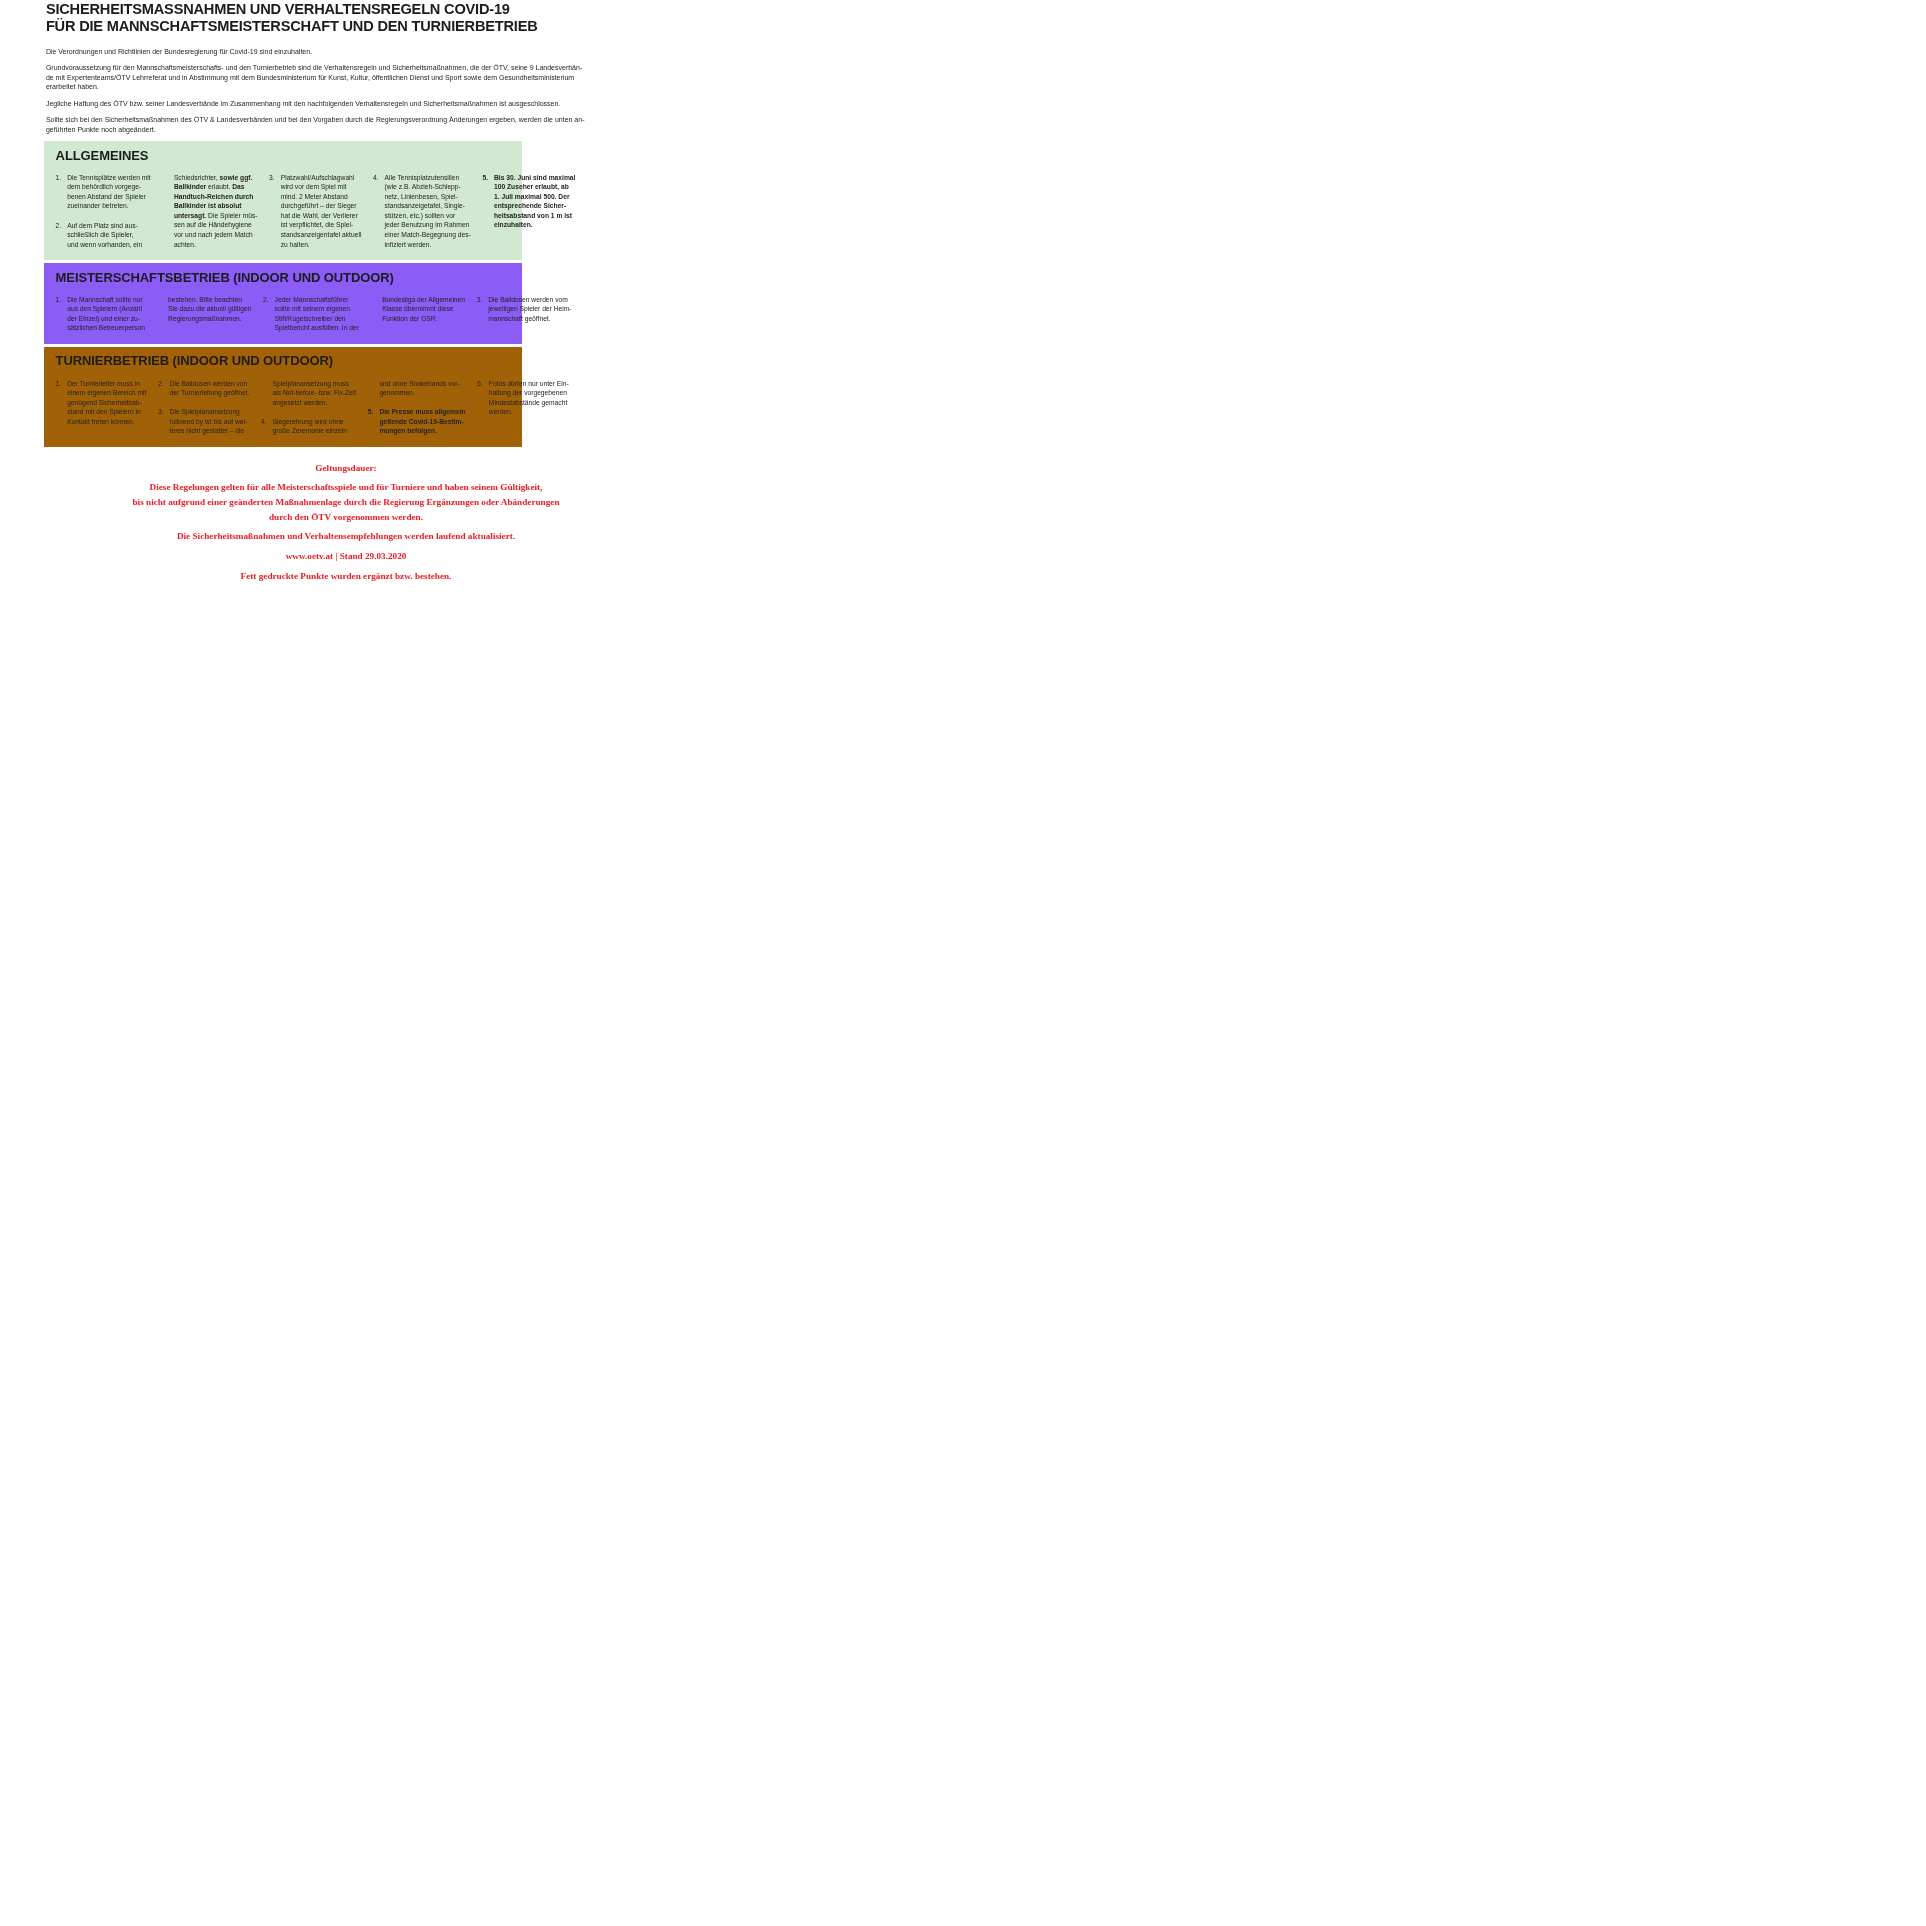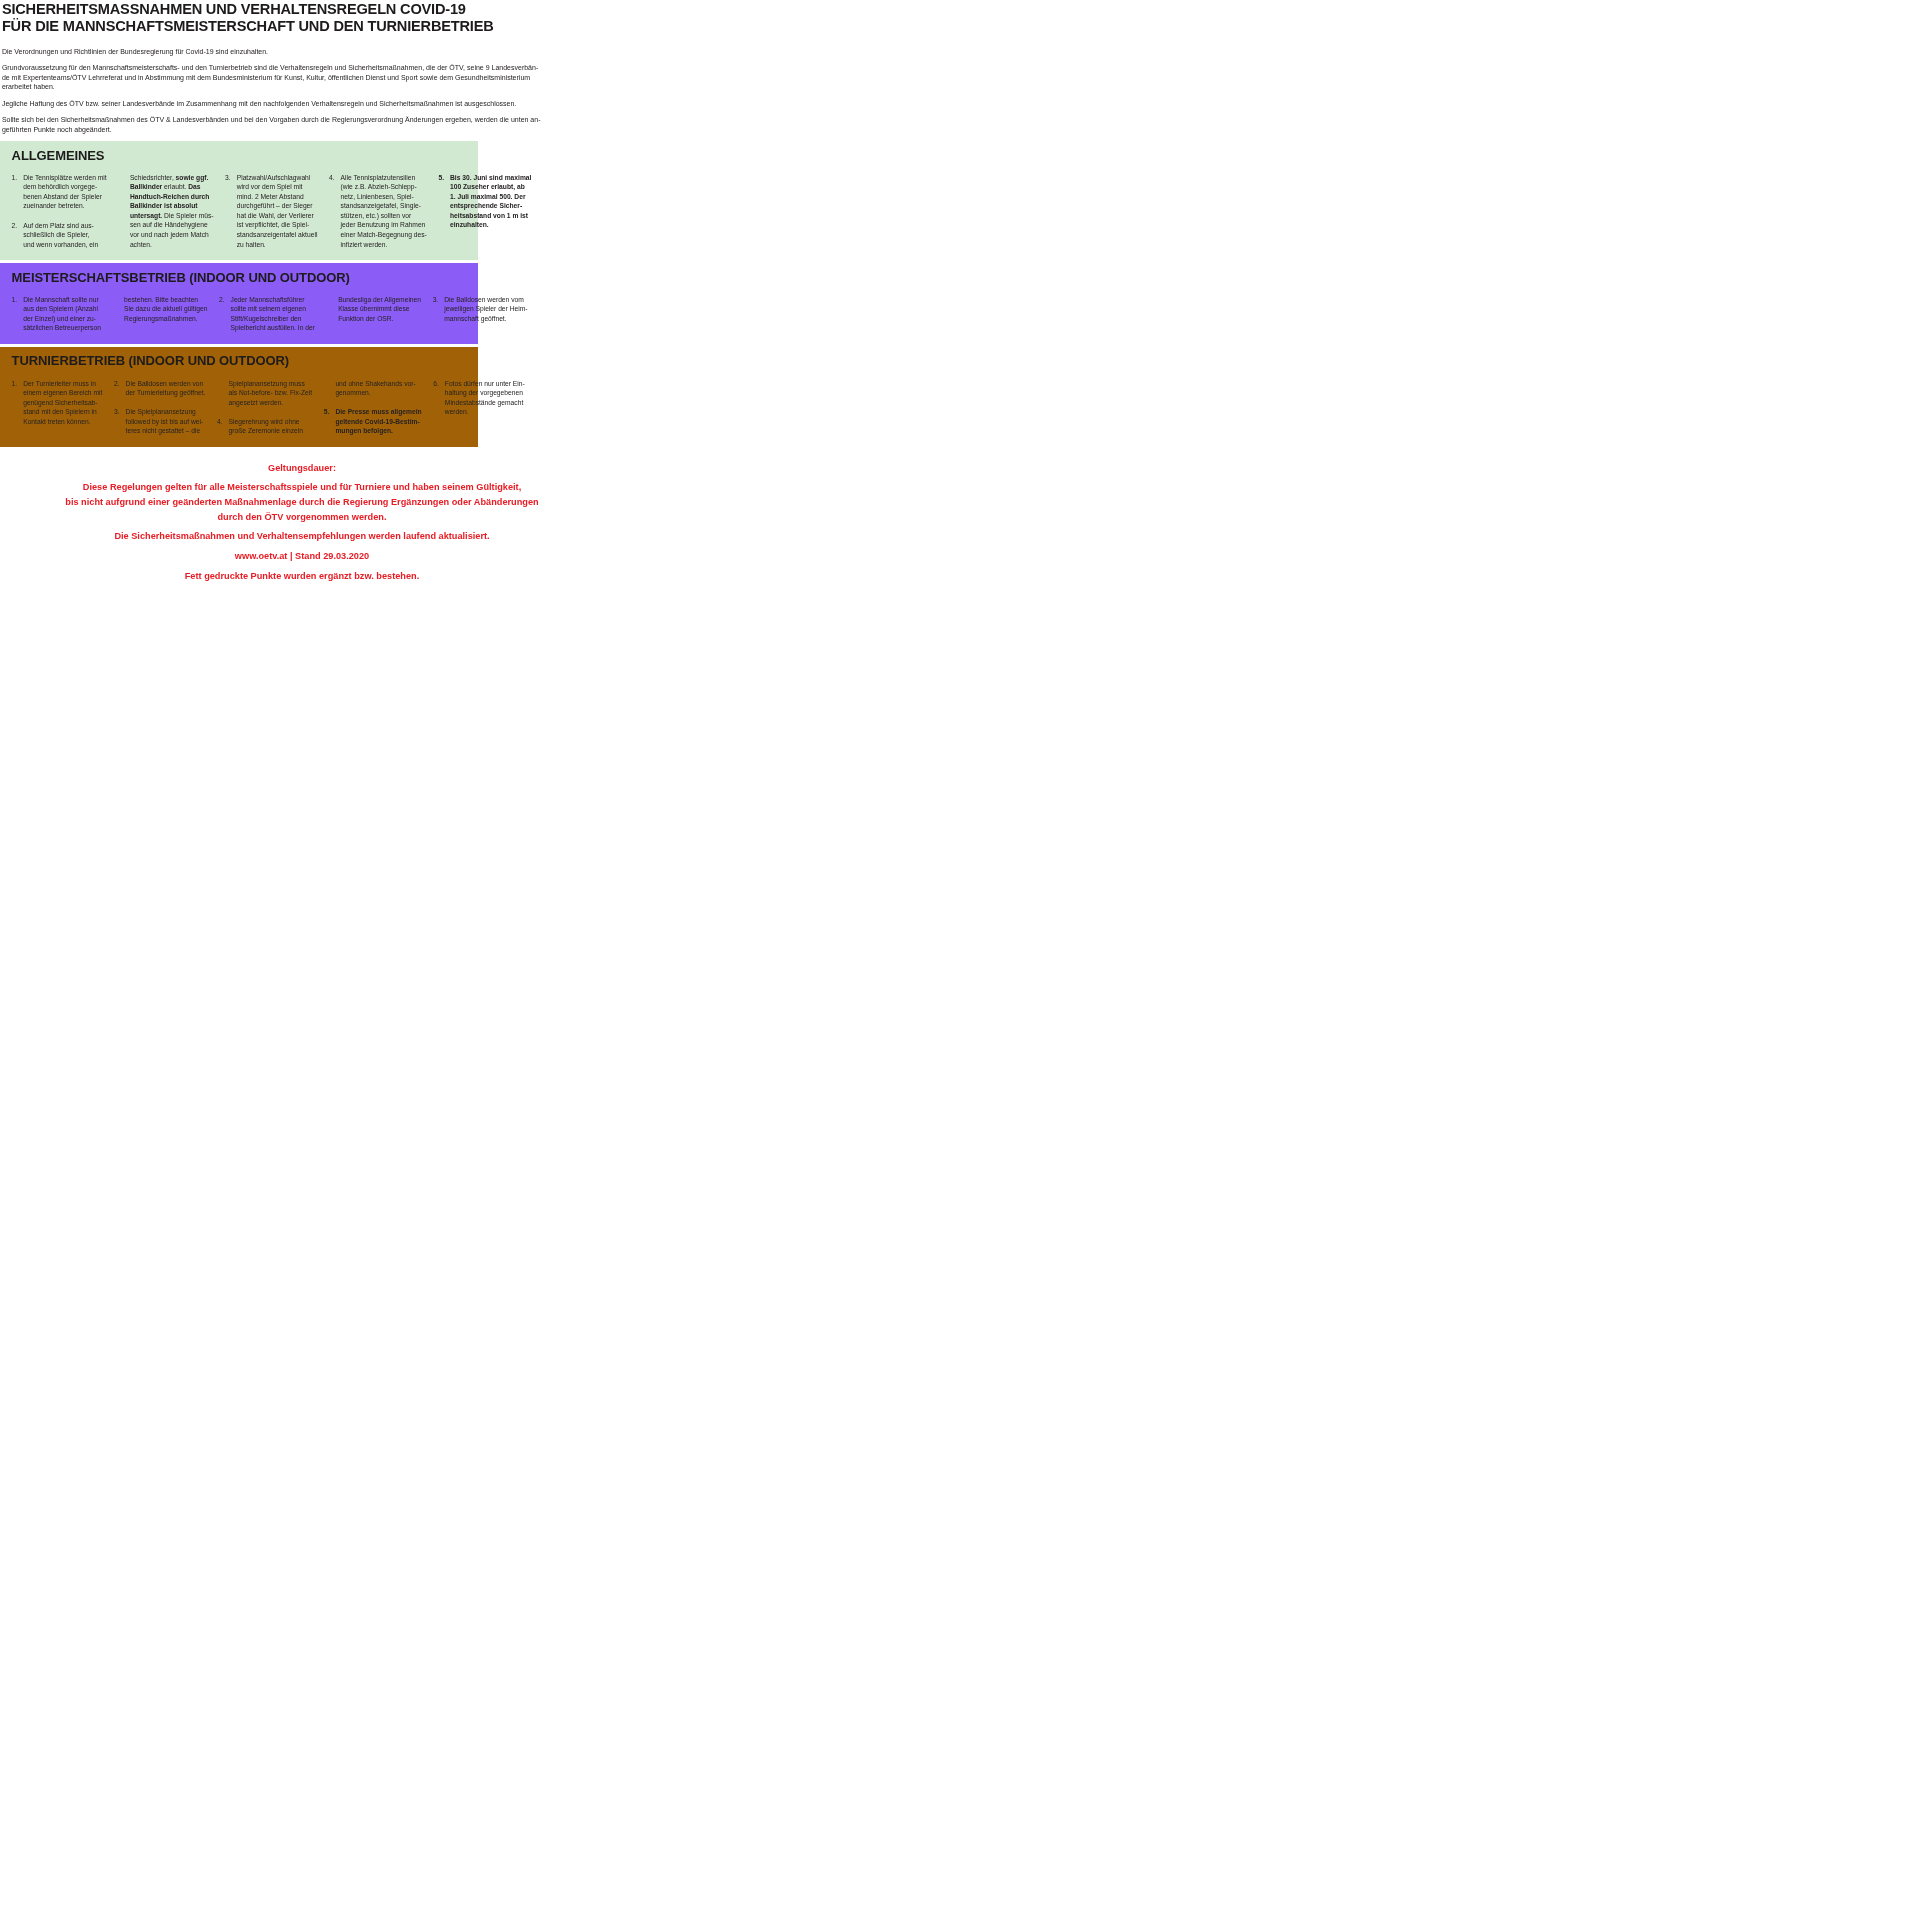--- a/index.html
+++ b/index.html
@@ -2,21 +2,21 @@
 <html lang="de" style="font-size:6.2px"><head>
 <meta charset="utf-8">
 <style>
   html,body{margin:0;padding:0;background:#ffffff;}
   body{
     width:604px;
     font-family:"Liberation Sans", sans-serif;
     color:#262223;
     -webkit-font-smoothing:antialiased;
   }
-  .page{width:604px;min-height:588px;background:#fff;padding-bottom:10.8px;box-sizing:border-box;}
+  .page{width:604px;min-height:588px;background:#fff;padding-bottom:10.8px;box-sizing:border-box;margin-left:44px;}
 
   
   .doc-title{padding:0.8px 3.9px 0 1.9px;font-weight:bold;font-size:14.6px;line-height:1.17;letter-spacing:-0.2px;color:#1d1b1c;}
   .doc-title .ln{display:block;white-space:nowrap;}
 
   
   .intro{margin-top:11.6px;padding:0 3.9px 0 1.9px;font-size:7px;}
   .intro .para{margin:0 0 6.5px 0;line-height:1.4;}
   .intro .ln{display:block;white-space:nowrap;}
 
@@ -27,21 +27,21 @@
   .item{display:flex;margin:0;}
   .item + .item{margin-top:9.6px;}
   .num{flex:0 0 11.6px;font-size:6.7px;line-height:1.42;}
   .txt{flex:1;font-size:6.7px;line-height:1.42;}
   .txt .ln{display:block;white-space:nowrap;}
   .b{font-weight:bold;}
   .item.b .num{font-weight:bold;}
 
   
   .foot{margin-top:14px;text-align:center;font-weight:bold;font-size:9.2px;}
-  .fblock{margin:0 0 5.4px 0;}
+  .fblock{margin:0 0 5.4px 0;font-family:Liberation Serif, serif;}
   .fline{display:block;line-height:1.58;white-space:nowrap;}
 </style>
 </head>
 <body>
 
 <div class="page">
 
   <header class="doc-title">
     <span class="ln">SICHERHEITSMASSNAHMEN UND VERHALTENSREGELN COVID-19</span>
     <span class="ln">FÜR DIE MANNSCHAFTSMEISTERSCHAFT UND DEN TURNIERBETRIEB</span>

